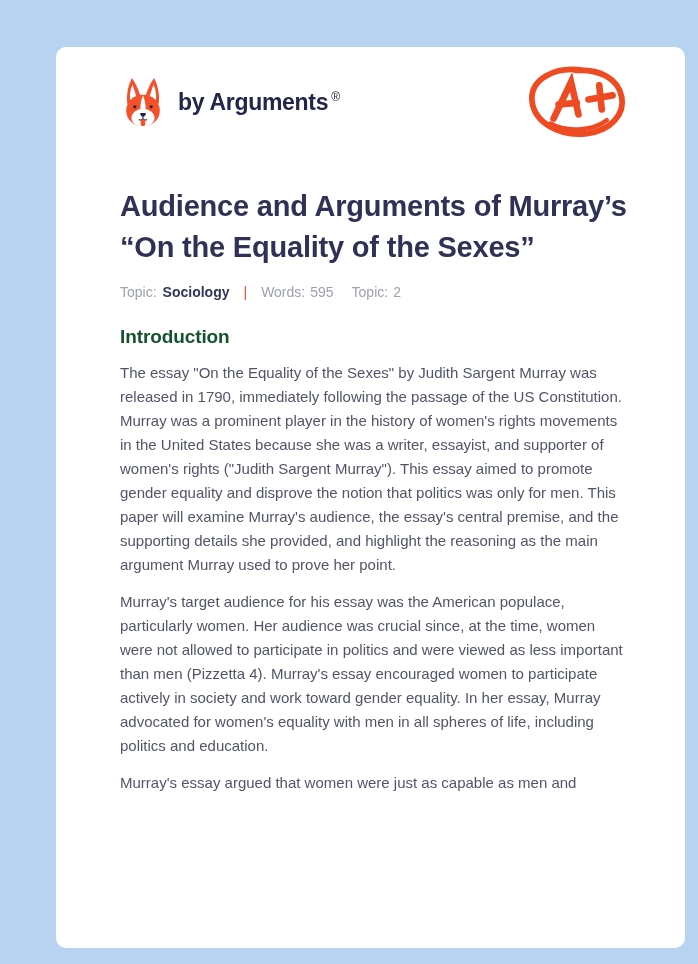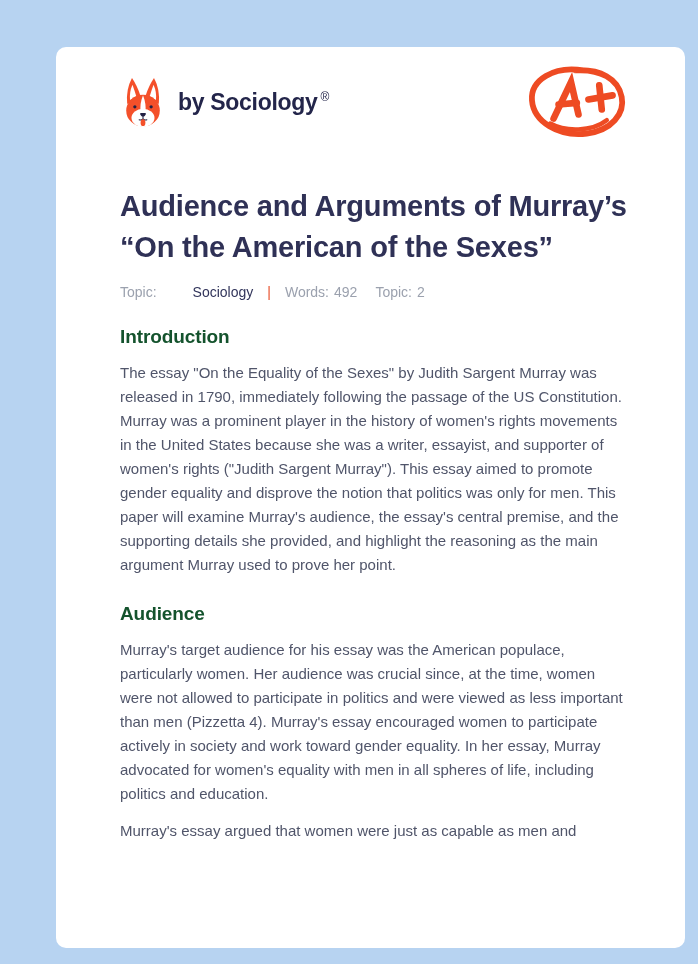--- a/index.html
+++ b/index.html
@@ -66,24 +66,23 @@
   .meta {
     display: flex;
     align-items: center;
     margin-top: 16px;
     font-size: 14px;
     color: #9BA1AE;
   }
   .meta .m-label { margin-right: 6px; }
   .topic-link {
     color: #32355B;
-    font-weight: 400;
+    font-weight: 700;
     text-decoration: none;
     cursor: pointer;
-    margin-left: 30px;
   }
   .sep {
     color: #E8502B;
     margin: 0 14px;
     font-size: 14px;
   }
   .stats { display: flex; gap: 18px; }
   .stat { display: inline-flex; gap: 5px; justify-content: space-between; }
   h2.section-heading {
     margin: 26px 0 0 0;
@@ -118,63 +117,62 @@
             <ellipse cx="48" cy="70" rx="35" ry="33" fill="#F4502A"></ellipse>
             <path d="M48 38 Q41 56 43 72 L53 72 Q55 56 48 38 Z" fill="#FFFFFF"></path>
             <ellipse cx="48" cy="85" rx="24" ry="19" fill="#FFFFFF"></ellipse>
             <circle cx="31" cy="62" r="3.4" fill="#232244"></circle>
             <circle cx="65" cy="62" r="3.4" fill="#232244"></circle>
             <path d="M42.5 75 L53.5 75 Q55.5 77 51.5 81 L48 83.5 L44.5 81 Q40.5 77 42.5 75 Z" fill="#232244"></path>
             <path d="M48 83.5 L48 87 M48 87 Q44 91 40 89 M48 87 Q52 91 56 89" stroke="#232244" stroke-width="2.2" fill="none" stroke-linecap="round"></path>
             <ellipse cx="48" cy="95" rx="5" ry="7" fill="#F4502A"></ellipse>
           </svg>
         </span>
-        <span class="brand-text"><span>by Sociology</span><sup class="reg">®</sup></span>
+        <span class="brand-text"><span>by Arguments</span><sup class="reg">®</sup></span>
       </a>
       <span class="grade-icon">
         <svg viewBox="0 0 130 96" width="108" height="80" aria-hidden="true">
           <g fill="none" stroke="#EE4B23" stroke-linecap="round">
             <path d="M74 10 C38 4 10 22 12 46 C14 72 44 90 78 86 C108 82 124 62 120 42 C116 20 94 8 64 10" stroke-width="7"></path>
             <path d="M34 74 C52 84 84 84 102 70" stroke-width="5.5"></path>
             <g stroke-width="8">
               <path d="M38 68 L59 24 L68 63"></path>
               <path d="M44 51 L66 49"></path>
               <path d="M80 45 L109 40"></path>
               <path d="M93 28 L96 57"></path>
             </g>
           </g>
         </svg>
       </span>
     </div>
 
-    <h1 class="title">Audience and Arguments of Murray’s “On the American of the Sexes”</h1>
+    <h1 class="title">Audience and Arguments of Murray’s “On the Equality of the Sexes”</h1>
 
     <div class="meta">
       <span class="m-label">Topic:</span>
       <a class="topic-link">Sociology</a>
       <span class="sep">|</span>
       <span class="stats">
         <span class="stat">
           <span>Words:</span>
-          <span>492</span>
+          <span>595</span>
         </span>
         <span class="stat">
           <span>Topic:</span>
           <span>2</span>
         </span>
       </span>
     </div>
 
     <section>
       <h2 class="section-heading">Introduction</h2>
       <p class="section-paragraph">The essay "On the Equality of the Sexes" by Judith Sargent Murray was released in 1790, immediately following the passage of the US Constitution. Murray was a prominent player in the history of women's rights movements in the United States because she was a writer, essayist, and supporter of women's rights ("Judith Sargent Murray"). This essay aimed to promote gender equality and disprove the notion that politics was only for men. This paper will examine Murray's audience, the essay's central premise, and the supporting details she provided, and highlight the reasoning as the main argument Murray used to prove her point.</p>
     </section>
 
     <section>
-      <h2 class="section-heading">Audience</h2>
       <p class="section-paragraph">Murray's target audience for his essay was the American populace, particularly women. Her audience was crucial since, at the time, women were not allowed to participate in politics and were viewed as less important than men (Pizzetta 4). Murray's essay encouraged women to participate actively in society and work toward gender equality. In her essay, Murray advocated for women's equality with men in all spheres of life, including politics and education.</p>
     </section>
 
     <section>
       <p class="section-paragraph">Murray's essay argued that women were just as capable as men and</p>
     </section>
 
   </div>
 </div>
 

